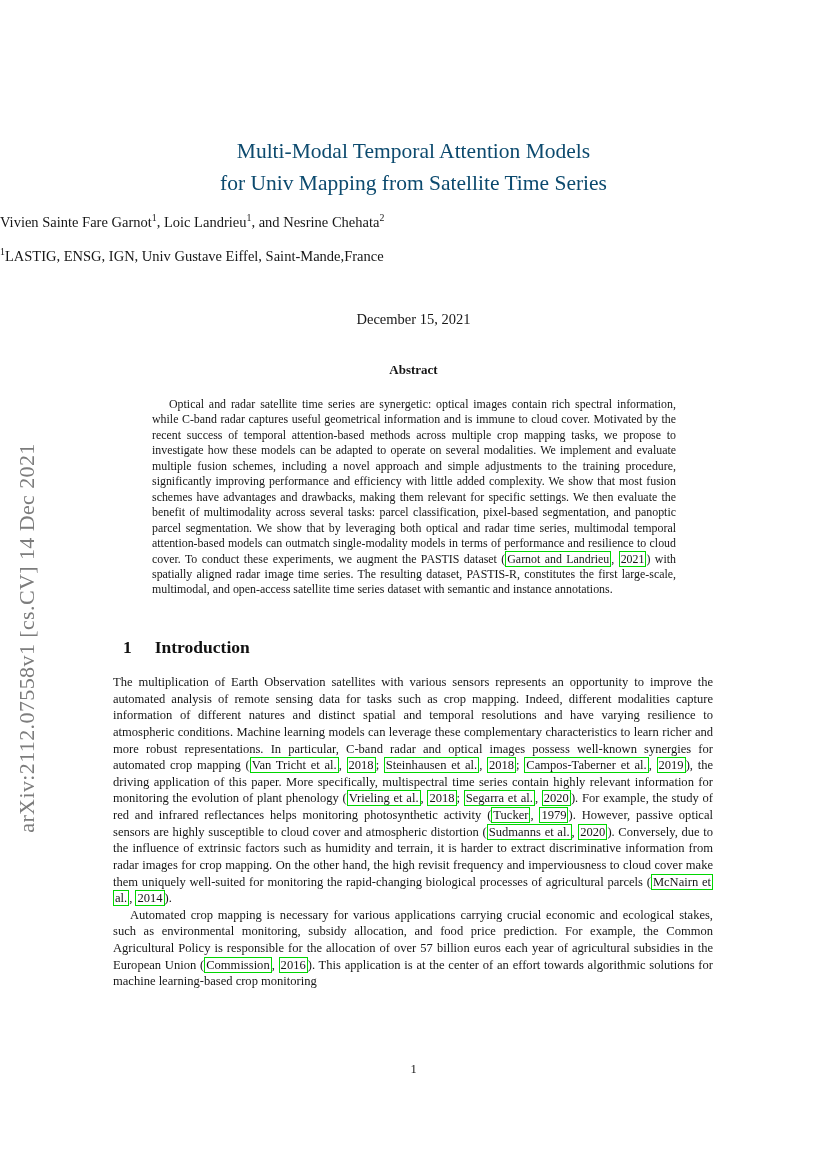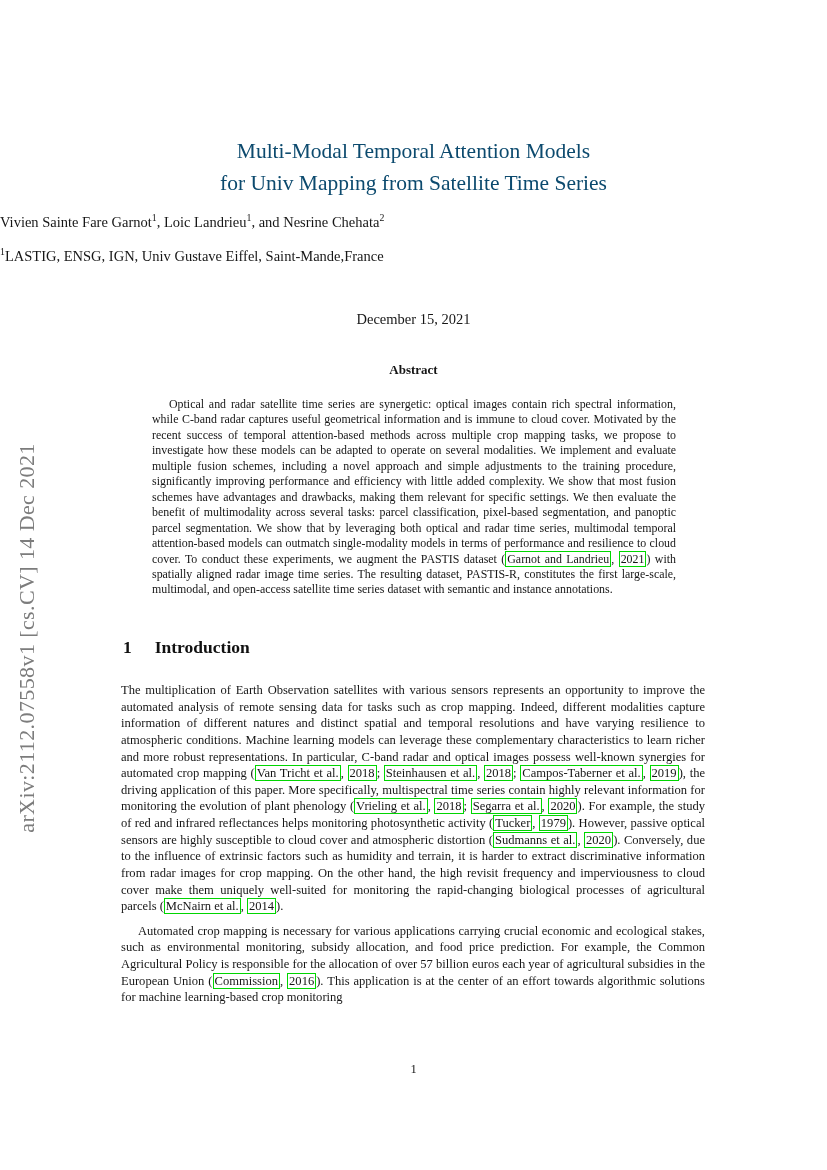--- a/index.html
+++ b/index.html
@@ -102,21 +102,21 @@
   .body-text {
     position: absolute;
     top: 674px;
     left: 113px;
     width: 600px;
     font-size: 12.55px;
     line-height: 16.62px;
     text-align: justify;
   }
   .body-text p {
-    margin: 8px;
+    margin: 0;
   }
   .body-text p.indent {
     text-indent: 17px;
   }
   sup {
     font-size: 68%;
     line-height: 0;
     vertical-align: super;
   }
   .cite {

